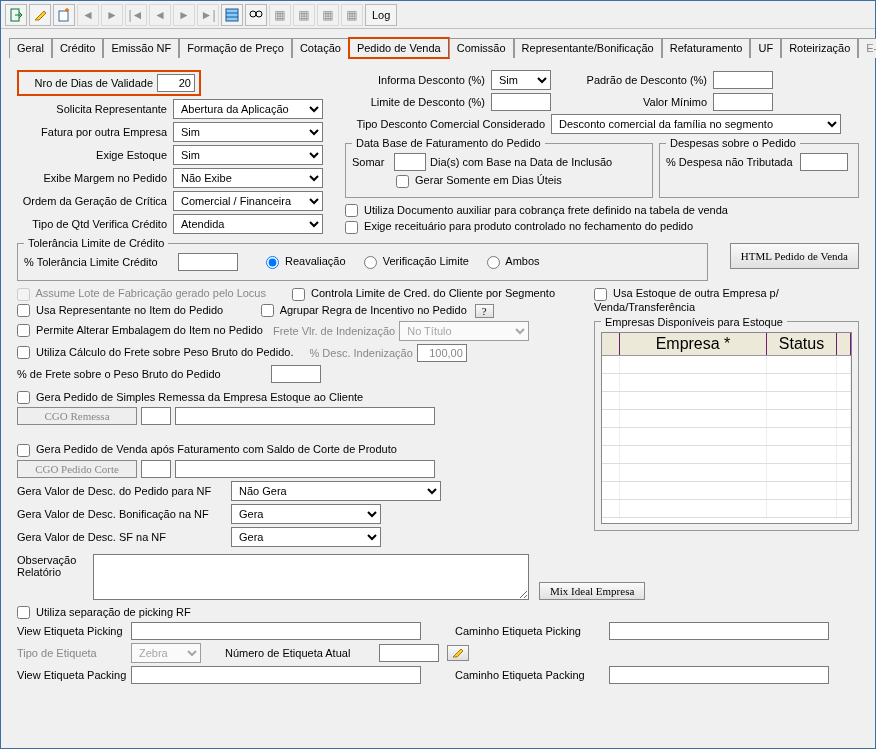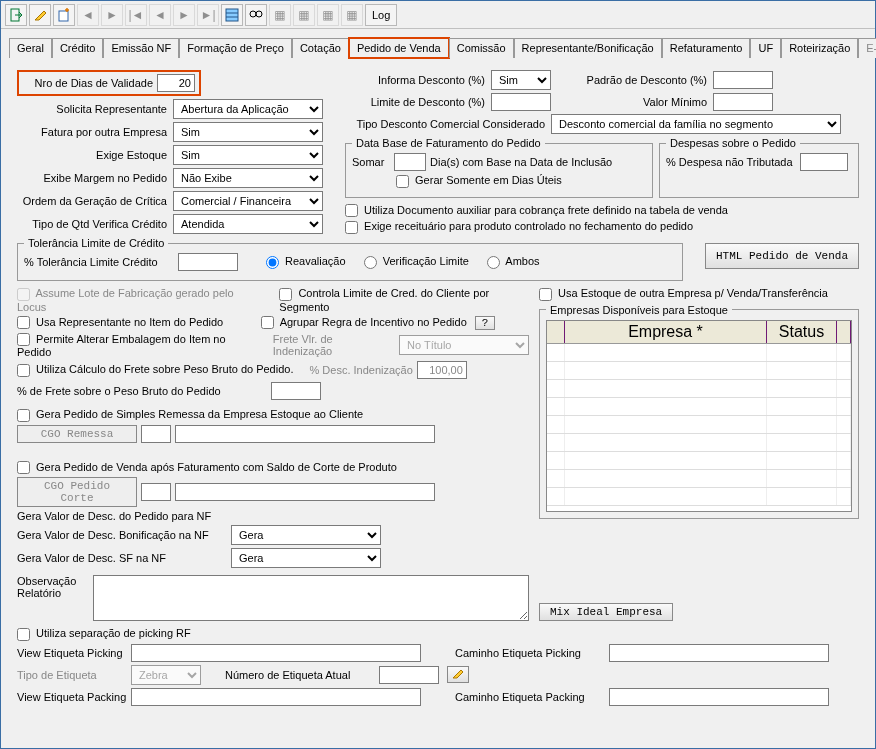--- a/index.html
+++ b/index.html
@@ -115,21 +115,21 @@
   padding: 4px 6px 6px;
   font-size: 11px;
   margin-bottom: 6px;
 }
 fieldset legend { padding: 0 4px; }
 .btn {
   border: 1px solid #888;
   background: linear-gradient(to bottom,#fafafa,#e0e0e0);
   padding: 2px 10px;
   font-size: 11px;
-  font-family: Liberation Mono, monospace;
+  font-family: Liberation Serif, serif;
 }
 .btn.disabled { color: #888; background: #eee; }
 .grid {
   border: 1px solid #888;
   background: #fff;
   height: 192px;
 }
 .grid-header { display: flex; background: #ece9d8; border-bottom: 1px solid #999; }
 .grid-header .gh {
   border-right: 1px solid #701a75;
@@ -354,32 +354,33 @@
           <div class="mline" style="margin-top:18px">
             <label><input type="checkbox" style=""> <span>Gera Pedido de Venda após Faturamento com Saldo de Corte de Produto</span></label>
           </div>
           <div class="mline">
             <button class="btn disabled" style="width:120px">CGO Pedido Corte</button>
             <input type="text" style="width: 30px;">
             <input type="text" style="width: 260px;">
           </div>
           <div class="mline">
             <label class="fld" style="width:210px">Gera Valor de Desc. do Pedido para NF</label>
+            <select style="width:210px"><option>Não Gera</option></select>
           </div>
           <div class="mline">
             <label class="fld" style="width:210px">Gera Valor de Desc. Bonificação na NF</label>
             <select style="width:150px"><option>Gera</option></select>
           </div>
           <div class="mline">
             <label class="fld" style="width:210px">Gera Valor de Desc. SF na NF</label>
             <select style="width:150px"><option>Gera</option></select>
           </div>
         </div>
 
-        <div style="width:320px">
+        <div style="width:265px">
           <div class="mline">
               <label><input type="checkbox" style=""> <span>Usa Estoque de outra Empresa p/ Venda/Transferência</span></label>
             </div>
           <fieldset>
             <legend>Empresas Disponíveis para Estoque</legend>
             <div class="grid">
               <div class="grid-header">
                 <div class="gh" style="width:18px"></div>
                 <div class="gh" style="flex:1;text-align:center">Empresa *</div>
                 <div class="gh" style="width:70px;text-align:center">Status</div>

